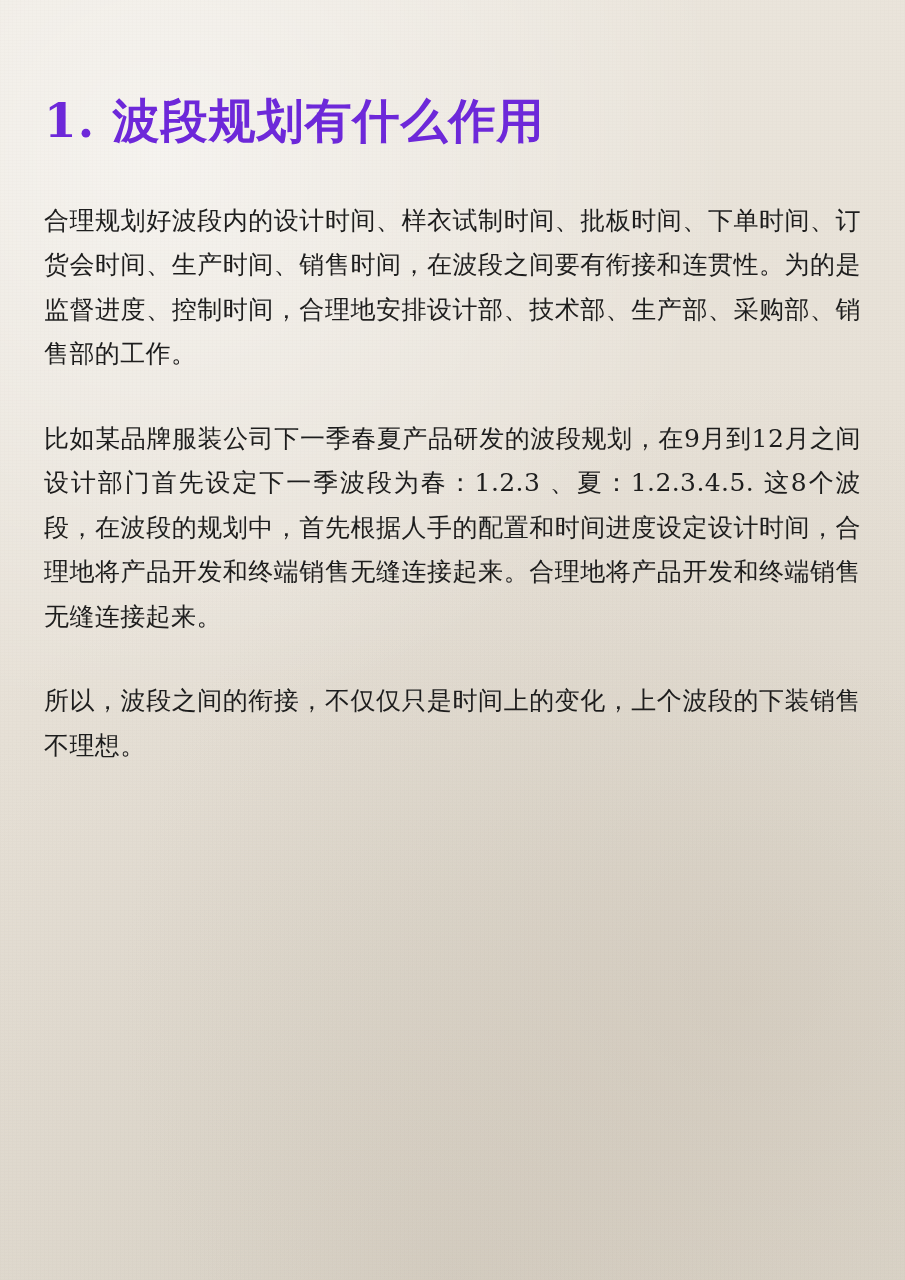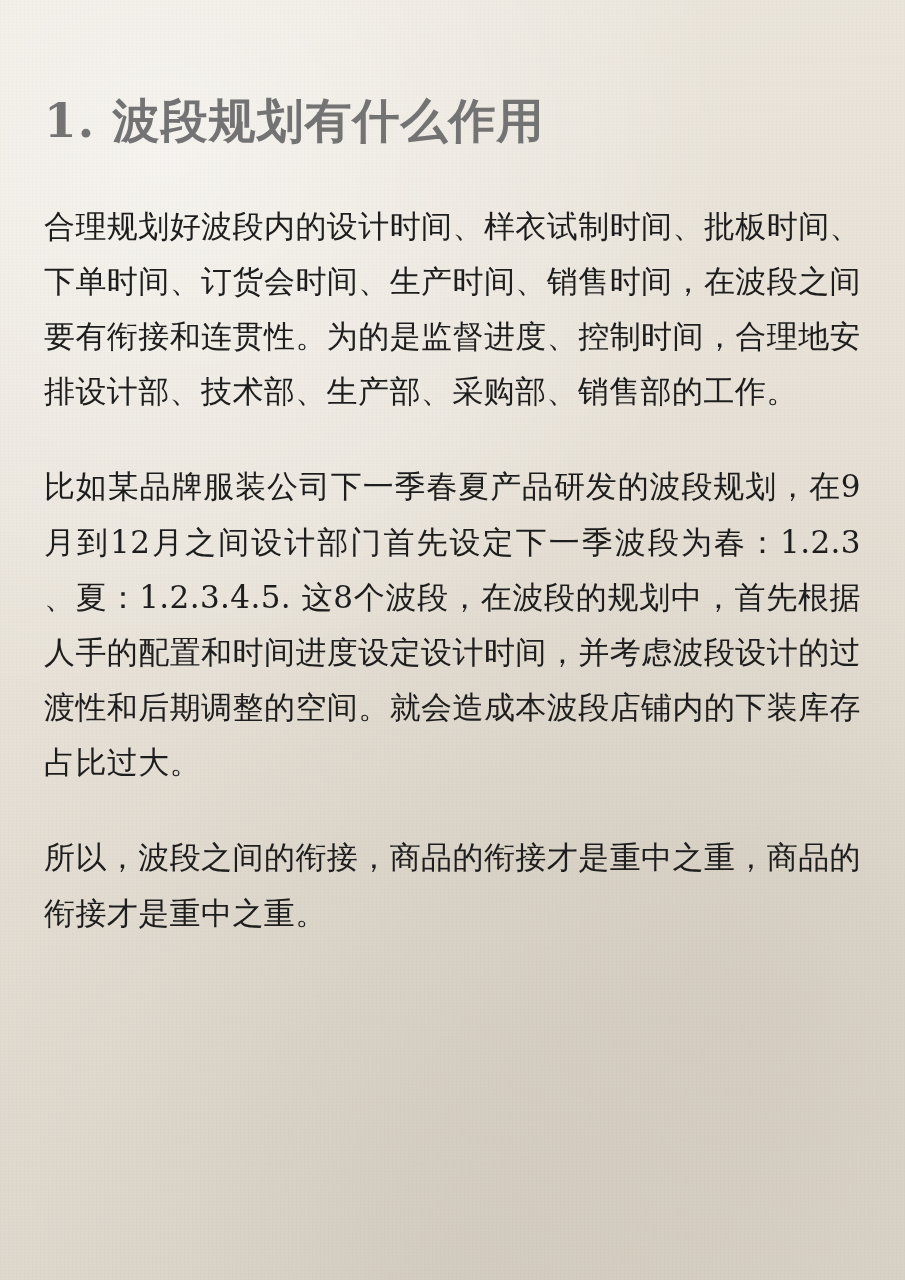--- a/index.html
+++ b/index.html
@@ -41,25 +41,25 @@
     height: 1280px;
     box-sizing: border-box;
     padding: 92px 44px 0 44px;
   }
   .title {
     font-family: "DejaVu Serif", "Liberation Serif", serif;
     font-weight: 700;
     font-size: 47px;
     line-height: 1.25;
     letter-spacing: 1px;
-    color: #737373;
+    color: #6d28d9;
     margin: 0 0 48px 0;
   }
   .para {
-    font-size: 31px;
+    font-size: 25px;
     line-height: 1.78;
     letter-spacing: 0.4px;
     color: #1d1d1d;
     margin: 0 0 40px 0;
     text-align: justify;
     text-justify: inter-character;
   }
   .para:last-child {
     margin-bottom: 0;
   }
@@ -67,15 +67,15 @@
 </head>
 <body>
 
 <div class="paper-texture"></div>
 <div class="grain"></div>
 
 <div class="page">
   <h1 class="title">1. 波段规划有什么作用</h1>
 
   <p class="para">合理规划好波段内的设计时间、样衣试制时间、批板时间、下单时间、订货会时间、生产时间、销售时间，在波段之间要有衔接和连贯性。为的是监督进度、控制时间，合理地安排设计部、技术部、生产部、采购部、销售部的工作。</p>
-  <p class="para">比如某品牌服装公司下一季春夏产品研发的波段规划，在9月到12月之间设计部门首先设定下一季波段为春：1.2.3 、夏：1.2.3.4.5. 这8个波段，在波段的规划中，首先根据人手的配置和时间进度设定设计时间，并考虑波段设计的过渡性和后期调整的空间。就会造成本波段店铺内的下装库存占比过大。</p>
-  <p class="para">所以，波段之间的衔接，商品的衔接才是重中之重，商品的衔接才是重中之重。</p>
+  <p class="para">比如某品牌服装公司下一季春夏产品研发的波段规划，在9月到12月之间设计部门首先设定下一季波段为春：1.2.3 、夏：1.2.3.4.5. 这8个波段，在波段的规划中，首先根据人手的配置和时间进度设定设计时间，合理地将产品开发和终端销售无缝连接起来。合理地将产品开发和终端销售无缝连接起来。</p>
+  <p class="para">所以，波段之间的衔接，不仅仅只是时间上的变化，上个波段的下装销售不理想。</p>
 </div>
 
 </body></html>

